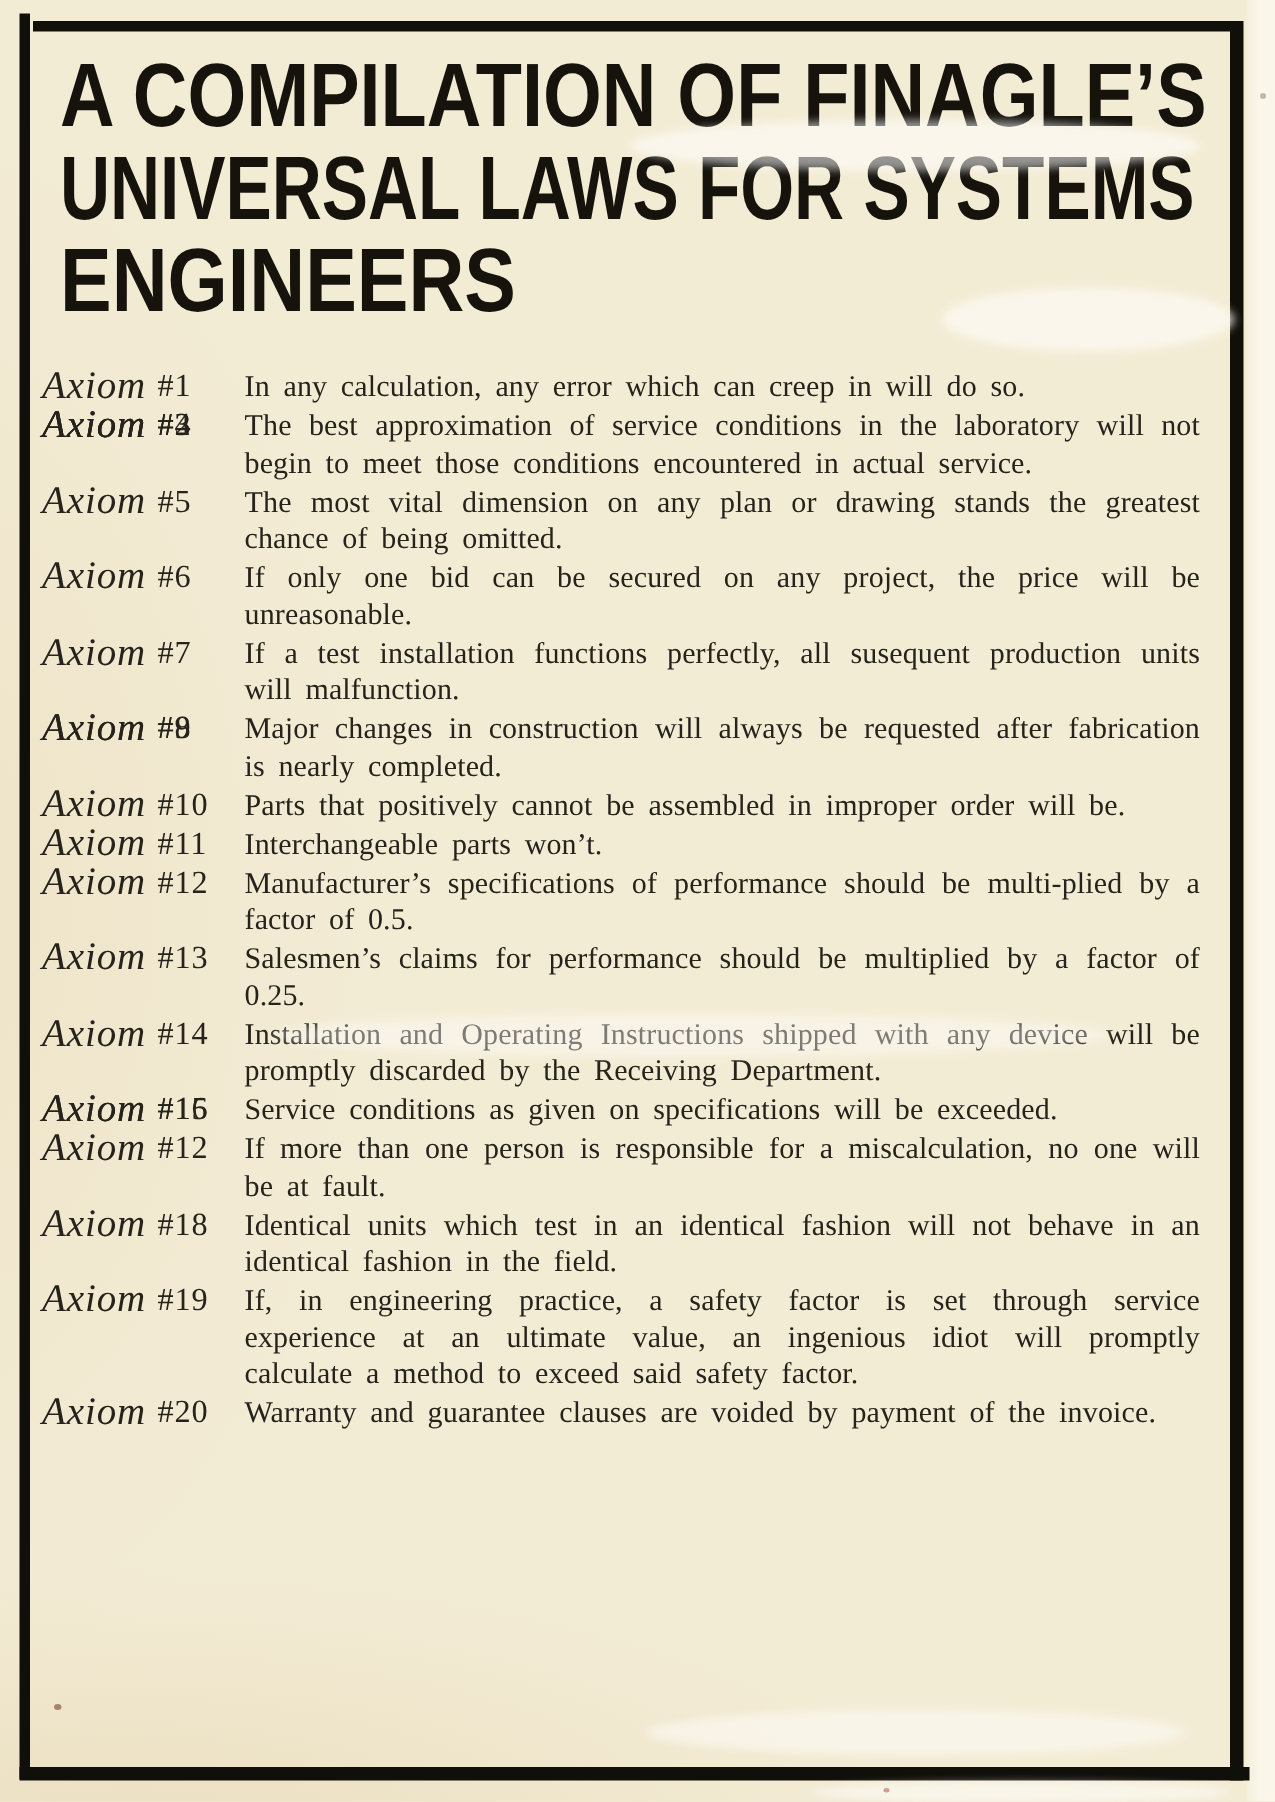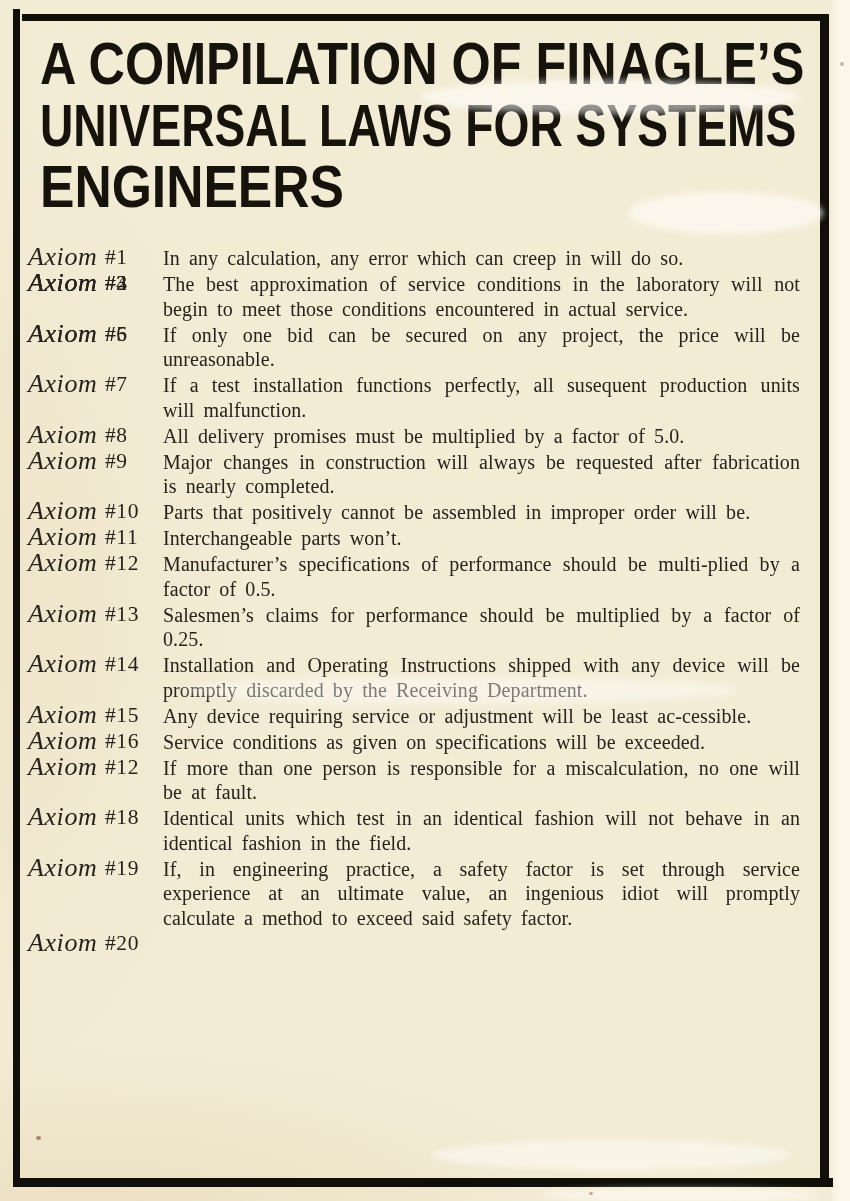--- a/index.html
+++ b/index.html
@@ -103,38 +103,38 @@
 
     <div class="axiom-row">
       <span class="ax-label">Axiom</span>
       <span class="ax-num">#4</span>
       <span class="ax-text">The best approximation of service conditions in the laboratory will not begin to meet those conditions encountered in actual service.</span>
     </div>
 
     <div class="axiom-row">
       <span class="ax-label">Axiom</span>
       <span class="ax-num">#5</span>
+      <span class="ax-text">The most vital dimension on any plan or drawing stands the greatest chance of being omitted.</span>
     </div>
 
     <div class="axiom-row">
       <span class="ax-label">Axiom</span>
       <span class="ax-num">#6</span>
       <span class="ax-text">If only one bid can be secured on any project, the price will be unreasonable.</span>
     </div>
 
     <div class="axiom-row">
       <span class="ax-label">Axiom</span>
       <span class="ax-num">#7</span>
       <span class="ax-text">If a test installation functions perfectly, all susequent production units will malfunction.</span>
     </div>
 
     <div class="axiom-row">
       <span class="ax-label">Axiom</span>
       <span class="ax-num">#8</span>
-      <span class="ax-text">All delivery promises must be multiplied by a factor of 5.0.</span>
     </div>
 
     <div class="axiom-row">
       <span class="ax-label">Axiom</span>
       <span class="ax-num">#9</span>
       <span class="ax-text">Major changes in construction will always be requested after fabrication is nearly completed.</span>
     </div>
 
     <div class="axiom-row">
       <span class="ax-label">Axiom</span>
@@ -162,21 +162,20 @@
 
     <div class="axiom-row">
       <span class="ax-label">Axiom</span>
       <span class="ax-num">#14</span>
       <span class="ax-text">Installation and Operating Instructions shipped with any device will be promptly discarded by the Receiving Department.</span>
     </div>
 
     <div class="axiom-row">
       <span class="ax-label">Axiom</span>
       <span class="ax-num">#15</span>
-      <span class="ax-text">Any device requiring service or adjustment will be least ac-cessible.</span>
     </div>
 
     <div class="axiom-row">
       <span class="ax-label">Axiom</span>
       <span class="ax-num">#16</span>
       <span class="ax-text">Service conditions as given on specifications will be exceeded.</span>
     </div>
 
     <div class="axiom-row">
       <span class="ax-label">Axiom</span>
@@ -192,20 +191,21 @@
 
     <div class="axiom-row">
       <span class="ax-label">Axiom</span>
       <span class="ax-num">#19</span>
       <span class="ax-text">If, in engineering practice, a safety factor is set through service experience at an ultimate value, an ingenious idiot will promptly calculate a method to exceed said safety factor.</span>
     </div>
 
     <div class="axiom-row">
       <span class="ax-label">Axiom</span>
       <span class="ax-num">#20</span>
+      <span class="ax-text">Warranty and guarantee clauses are voided by payment of the invoice.</span>
     </div>
   </div>
 
 <div class="ghost ghost-1"></div>
 <div class="ghost ghost-2"></div>
 <div class="ghost ghost-3"></div>
 <div class="ghost ghost-4"></div>
 <div class="ghost ghost-5"></div>
 <div class="speck speck-1"></div>
 <div class="speck speck-2"></div>

